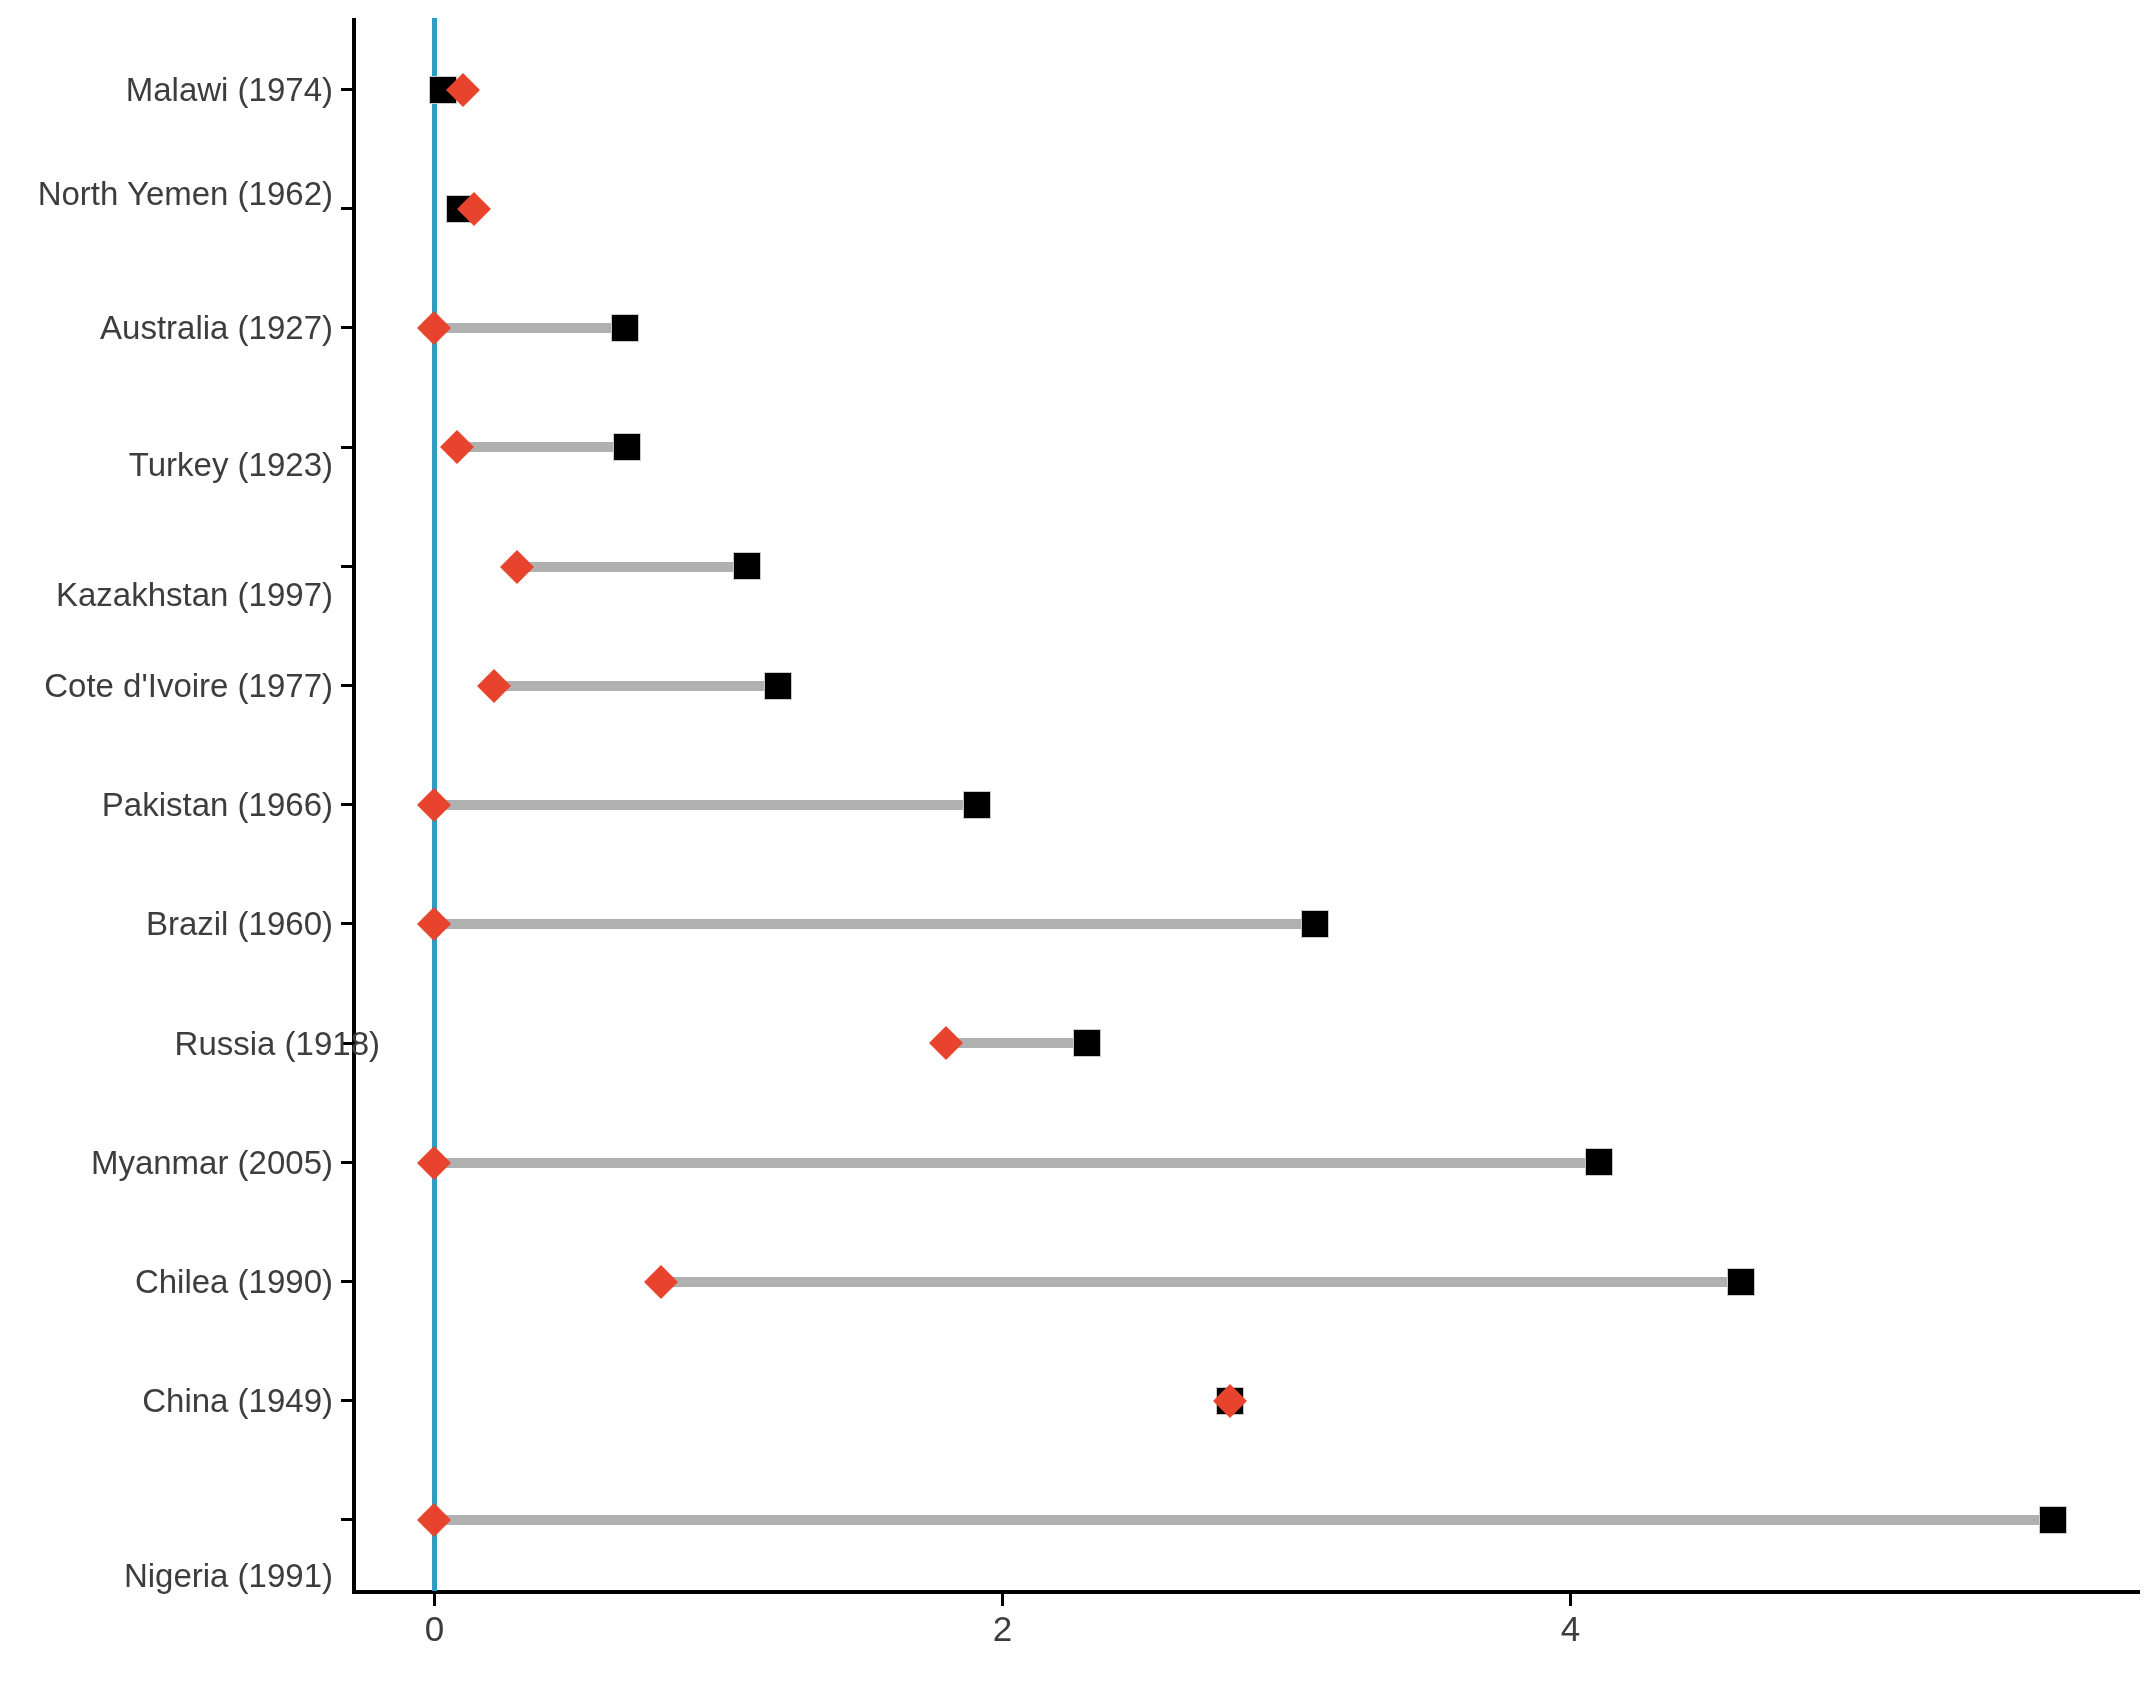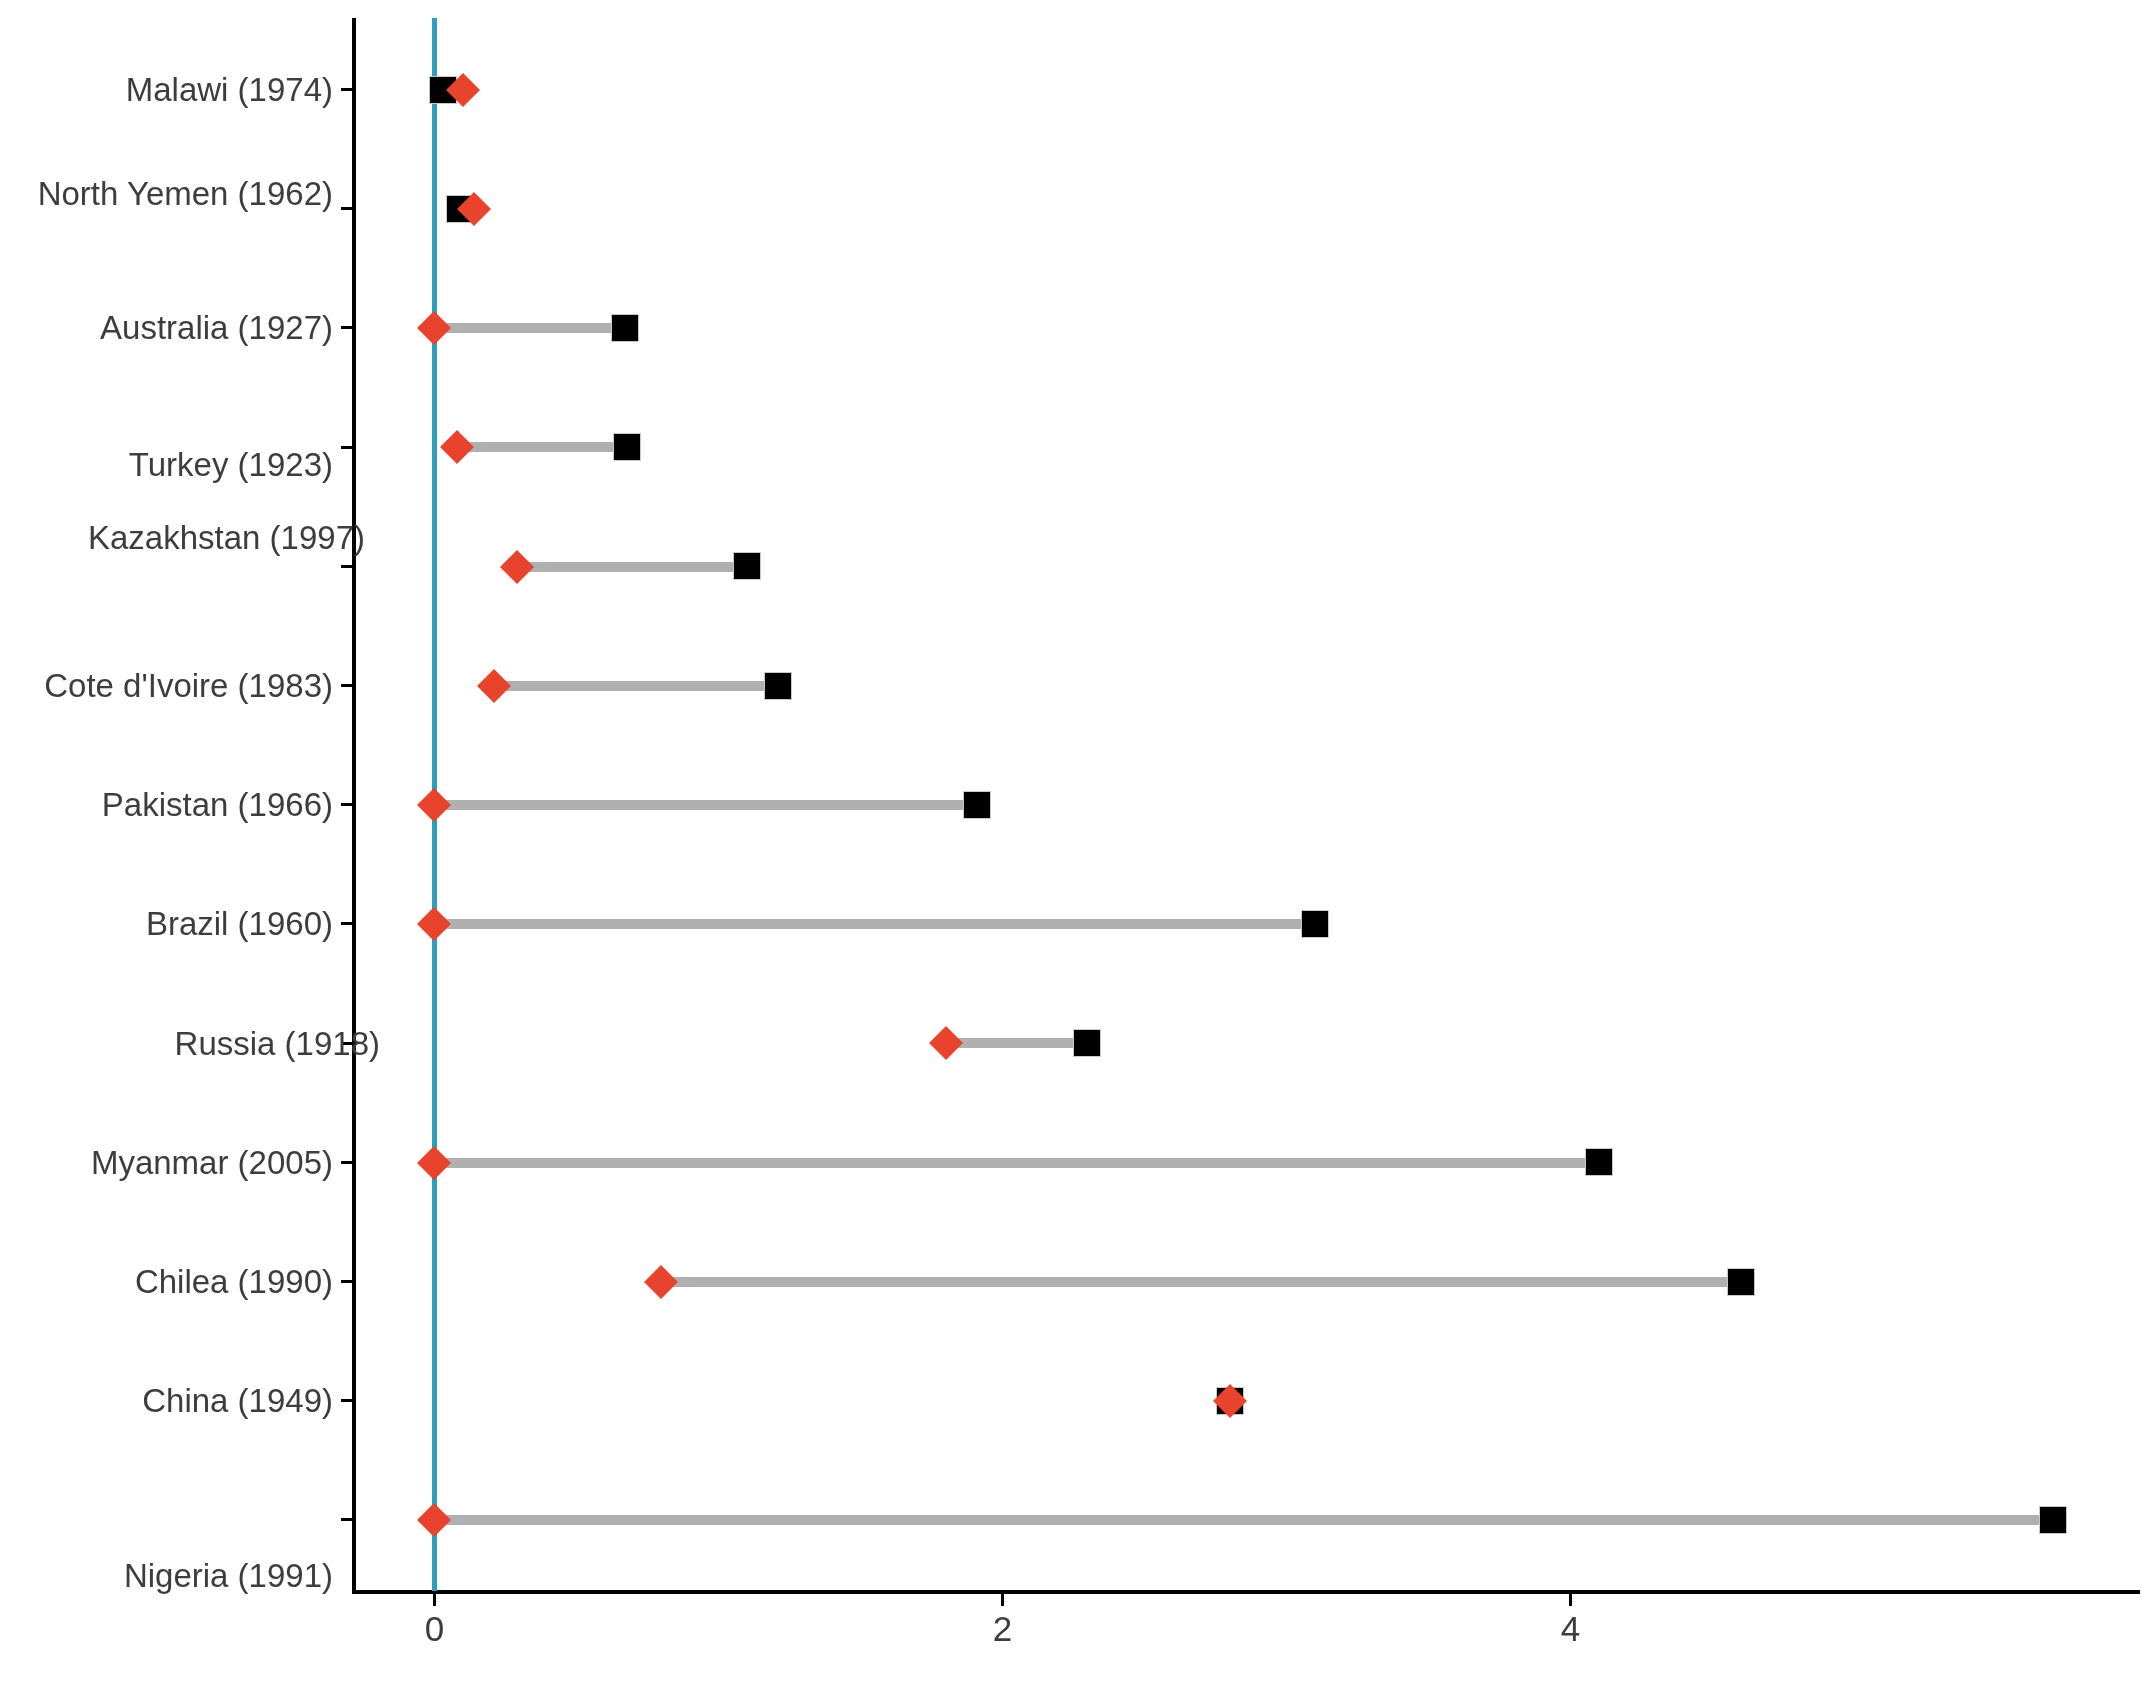--- a/index.html
+++ b/index.html
@@ -130,26 +130,26 @@
       <div class="y-label" style="top: 308px;">Australia (1927)</div>
       <div class="connector" style="left: 434px; width: 190px; top: 323px; background: rgb(176, 176, 176);"></div>
       <div class="marker-square" style="left: 611px; top: 314px; background: rgb(0, 0, 0); border-color: rgb(201, 201, 201);"></div>
       <div class="marker-diamond" style="left: 422px; top: 316px; background: rgb(232, 67, 45); transform: rotate(45deg);"></div>
       <div class="y-tick" style="left: 341px; top: 446px;"></div>
       <div class="y-label" style="top: 445px;">Turkey (1923)</div>
       <div class="connector" style="left: 457px; width: 170px; top: 442px; background: rgb(176, 176, 176);"></div>
       <div class="marker-square" style="left: 613px; top: 433px; background: rgb(0, 0, 0); border-color: rgb(201, 201, 201);"></div>
       <div class="marker-diamond" style="left: 445px; top: 435px; background: rgb(232, 67, 45); transform: rotate(45deg);"></div>
       <div class="y-tick" style="left: 341px; top: 565px;"></div>
-      <div class="y-label" style="top: 518px; margin-left: 32px;">Kazakhstan (1997)</div>
+      <div class="y-label" style="top: 575px;">Kazakhstan (1997)</div>
       <div class="connector" style="left: 517px; width: 230px; top: 562px; background: rgb(176, 176, 176);"></div>
       <div class="marker-square" style="left: 733px; top: 552px; background: rgb(0, 0, 0); border-color: rgb(201, 201, 201);"></div>
       <div class="marker-diamond" style="left: 505px; top: 555px; background: rgb(232, 67, 45); transform: rotate(45deg);"></div>
       <div class="y-tick" style="left: 341px; top: 684px;"></div>
-      <div class="y-label" style="top: 666px;">Cote d'Ivoire (1983)</div>
+      <div class="y-label" style="top: 666px;">Cote d'Ivoire (1977)</div>
       <div class="connector" style="left: 494px; width: 284px; top: 681px; background: rgb(176, 176, 176);"></div>
       <div class="marker-square" style="left: 764px; top: 672px; background: rgb(0, 0, 0); border-color: rgb(201, 201, 201);"></div>
       <div class="marker-diamond" style="left: 482px; top: 674px; background: rgb(232, 67, 45); transform: rotate(45deg);"></div>
       <div class="y-tick" style="left: 341px; top: 803px;"></div>
       <div class="y-label" style="top: 785px;">Pakistan (1966)</div>
       <div class="connector" style="left: 434px; width: 543px; top: 800px; background: rgb(176, 176, 176);"></div>
       <div class="marker-square" style="left: 963px; top: 791px; background: rgb(0, 0, 0); border-color: rgb(201, 201, 201);"></div>
       <div class="marker-diamond" style="left: 422px; top: 793px; background: rgb(232, 67, 45); transform: rotate(45deg);"></div>
       <div class="y-tick" style="left: 341px; top: 922px;"></div>
       <div class="y-label" style="top: 904px;">Brazil (1960)</div>

